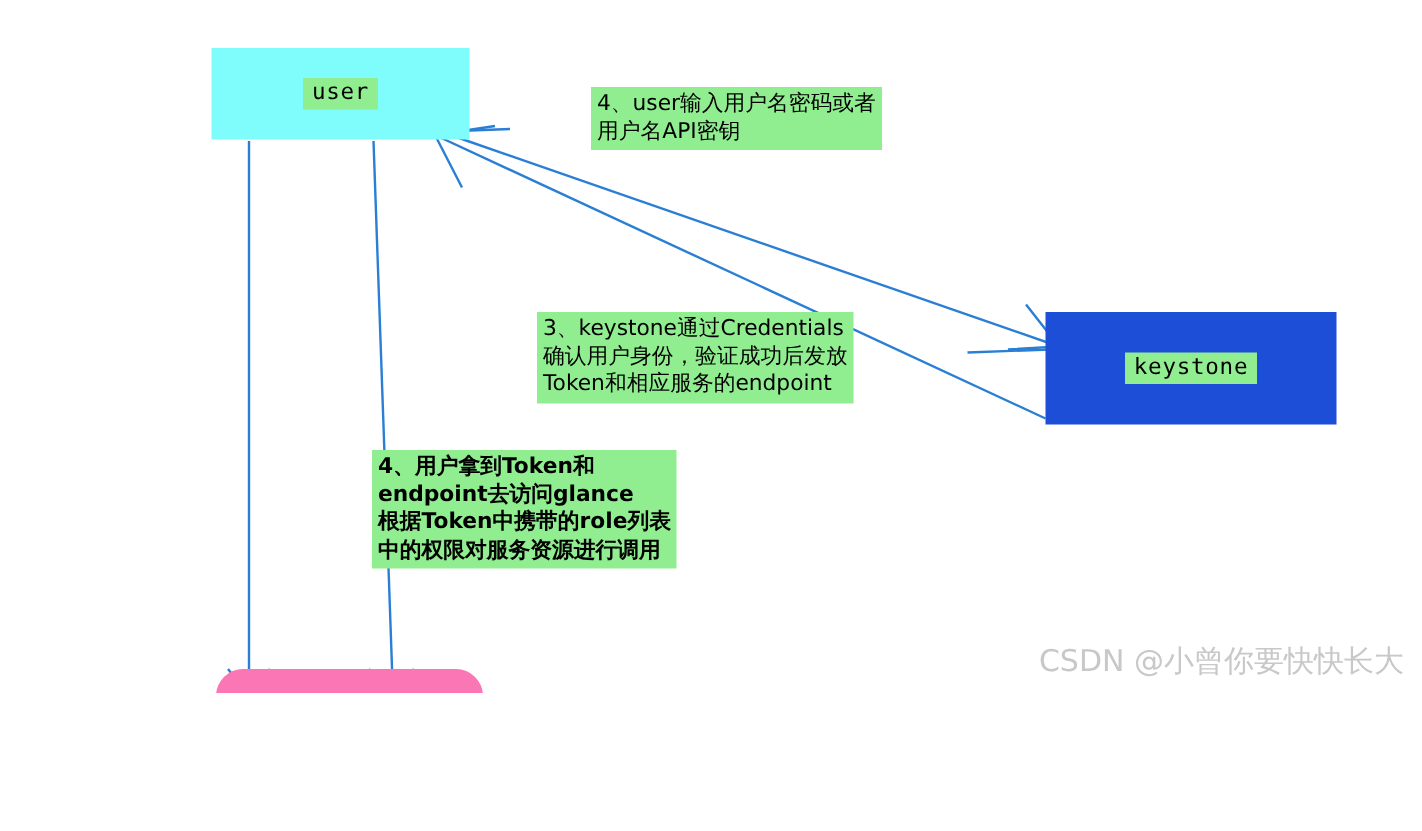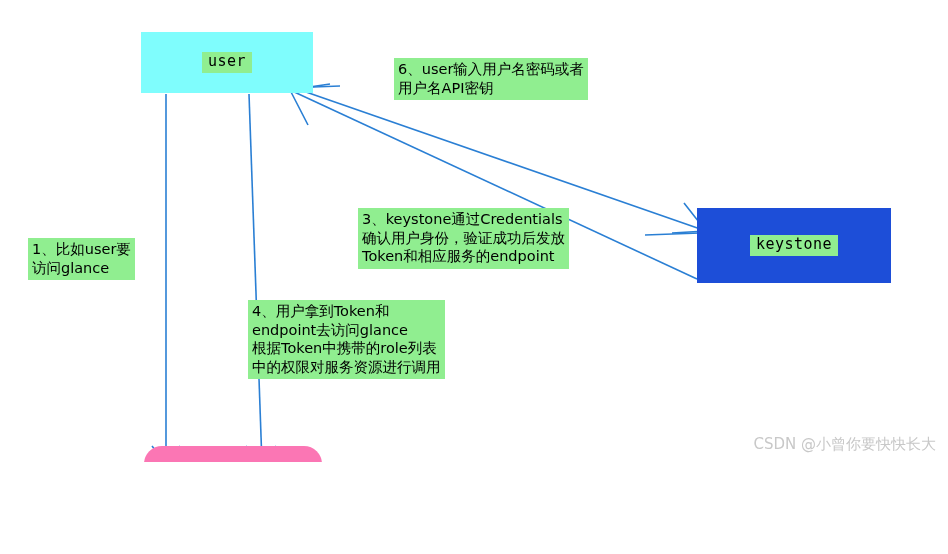--- a/index.html
+++ b/index.html
@@ -71,28 +71,28 @@
     color: #000000;
     font-family: "DejaVu Sans", "Liberation Sans", sans-serif;
     font-size: 14.5px;
     line-height: 1.28;
     padding: 2px 4px 3px 4px;
     white-space: pre;
   }
   #ann-1 { left: 28px;  top: 238px; }
   #ann-2 { left: 394px; top: 58px; }
   #ann-3 { left: 358px; top: 208px; }
-  #ann-4 { left: 248px; top: 300px; }
+  #ann-4 { left: 248px; top: 300px; font-weight: bold; }
 
   #watermark {
     position: absolute;
     right: 12px;
     bottom: 8px;
     color: #c8c8c8;
-    font-size: 15px;
+    font-size: 20px;
     font-family: "DejaVu Sans", "Liberation Sans", sans-serif;
     white-space: nowrap;
   }
 </style>
 </head>
 <body>
 
 <div id="canvas">
 
   <svg id="edges" viewBox="0 0 948 554" width="948" height="554">
@@ -134,24 +134,22 @@
   </div>
 
   <div class="node" id="node-keystone">
     <span class="node-label">keystone</span>
   </div>
 
   <div class="node" id="node-glance">
     <span class="node-label">glance</span>
   </div>
 
-  <div class="annotation" id="ann-1">1、比如user要
-访问glance</div>
 
-  <div class="annotation" id="ann-2">6、user输入用户名密码或者
+  <div class="annotation" id="ann-2">4、user输入用户名密码或者
 用户名API密钥</div>
 
   <div class="annotation" id="ann-3">3、keystone通过Credentials
 确认用户身份，验证成功后发放
 Token和相应服务的endpoint</div>
 
   <div class="annotation" id="ann-4">4、用户拿到Token和
 endpoint去访问glance
 根据Token中携带的role列表
 中的权限对服务资源进行调用</div>

